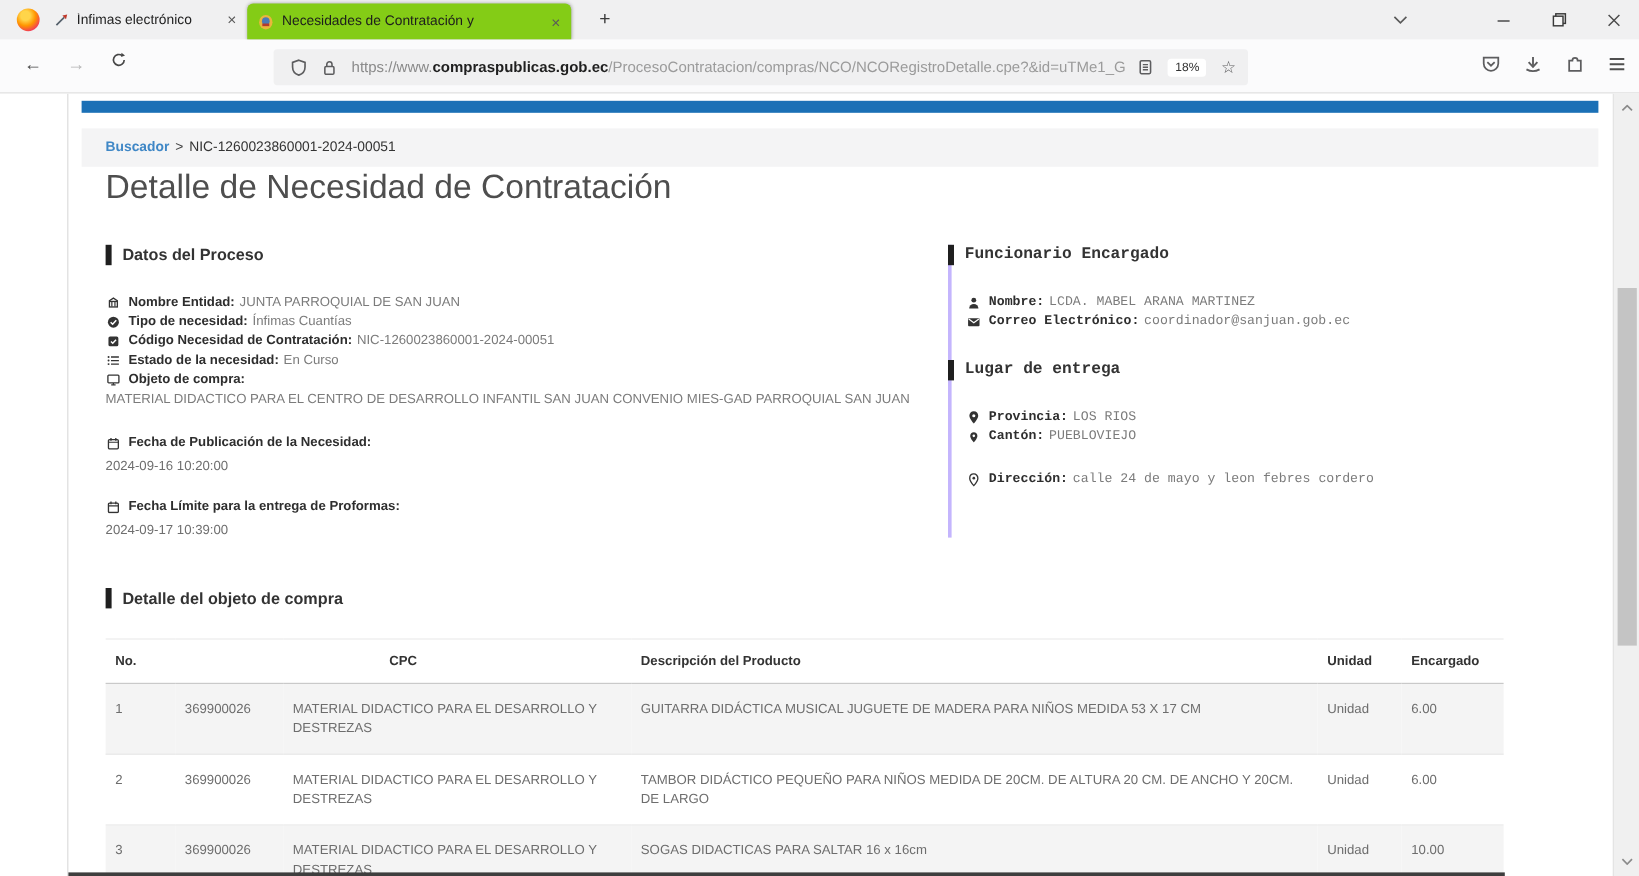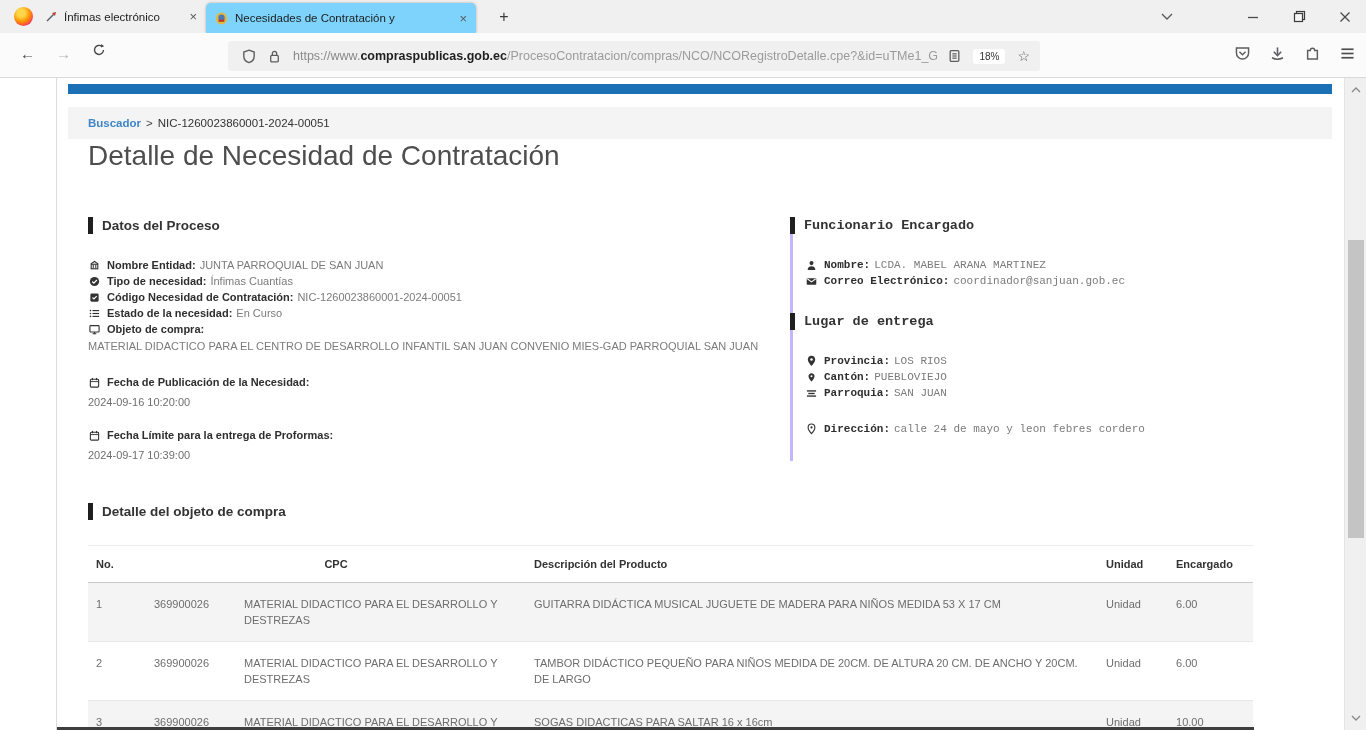--- a/index.html
+++ b/index.html
@@ -7,21 +7,21 @@
   body { font-family:"Liberation Sans", sans-serif; background:#fff; }
   .window { position:relative; width:1366px; height:730px; background:#fff; overflow:hidden; }
 
   
   .titlebar { position:absolute; top:0; left:0; width:100%; height:33px; background:#f0f0f1; }
   .fx-logo { position:absolute; left:14px; top:7px; width:19px; height:19px; border-radius:50%;
     background:radial-gradient(circle at 38% 32%, #ffd54a 0 22%, #ff9500 48%, #f2355b 78%, #8a1ca8 100%); }
   .tab { position:absolute; top:0; height:33px; display:flex; align-items:center; gap:7px;
     padding:0 9px; font-size:11.5px; color:#1d1d1d; }
   .tab-inactive { left:36px; width:170px; }
-  .tab-active { left:206px; width:270px; background:#7dd3fc; border-radius:5px 5px 0 0;
+  .tab-active { left:206px; width:270px; background:#84cc16; border-radius:5px 5px 0 0;
     box-shadow:0 0 3px rgba(0,0,0,.28); top:3px; height:30px; }
   .tab-title { flex:1; white-space:nowrap; overflow:hidden; }
   .tab-x { color:#5a5a5a; font-size:13px; line-height:1; cursor:default; }
   .newtab-btn { position:absolute; left:492px; top:5px; width:24px; height:24px; display:flex;
     align-items:center; justify-content:center; font-size:16px; color:#3a3a3a; }
   .win-ctl { position:absolute; top:0; height:33px; width:30px; display:flex; align-items:center; justify-content:center; }
   svg.ic { display:block; }
 
   
   .toolbar { position:absolute; top:33px; left:0; width:100%; height:45px; background:#fbfbfc;
@@ -51,21 +51,21 @@
 
   .bluebar { position:absolute; left:68px; top:6px; width:1264px; height:10px; background:#1b70b6; }
   .crumbbar { position:absolute; left:68px; top:29px; width:1264px; height:32px; background:#f4f4f5;
     display:flex; align-items:center; padding-left:20px; font-size:11.5px; color:#333; }
   .crumb-link { color:#3f87c6; font-weight:700; }
   .crumb-sep { margin:0 5px; color:#444; }
 
   .content { position:absolute; left:88px; top:62px; width:1244px; }
   .page-title { font-size:28px; color:#4e4e4e; font-weight:400; }
 
-  .cols { display:flex; margin-top:45px; }
+  .cols { display:flex; margin-top:32px; }
   .col-left { width:702px; }
   .col-right { flex:1; border-left:3px solid #c4b5fd;font-family:Liberation Mono, monospace; }
 
   .sec-head { display:flex; align-items:center; font-size:13.5px; font-weight:700; color:#333; }
   .marker { width:5px; height:17px; background:#1f1f1f; margin-right:9px; flex:none; }
   .col-right .marker { margin-left:-3px; }
   .col-right .sec-body { padding-left:12px; }
 
   .item { display:flex; align-items:center; height:16px; font-size:11px; }
   .item .ic-cell { width:12px; display:flex; justify-content:center; margin-right:7px; flex:none; }
@@ -355,31 +355,20 @@
               </div>
               <div class="item">
                 <span class="ic-cell">
                   <svg class="ic" width="9" height="11" viewBox="0 0 12 13">
                     <path d="M6 0.8 C3.6 0.8 2 2.6 2 4.9 C2 7.8 6 12 6 12 S10 7.8 10 4.9 C10 2.6 8.4 0.8 6 0.8 Z" fill="#333"></path>
                     <circle cx="6" cy="4.8" r="1.4" fill="#fff"></circle>
                   </svg>
                 </span>
                 <span class="lbl">Cantón:</span>
                 <span class="val">PUEBLOVIEJO</span>
-              </div>
-              <div class="item">
-                <span class="ic-cell">
-                  <svg class="ic" width="11" height="11" viewBox="0 0 12 12">
-                    <line x1="1" y1="3.2" x2="11" y2="3.2" stroke="#333" stroke-width="1.5"></line>
-                    <line x1="2.5" y1="6" x2="9.5" y2="6" stroke="#333" stroke-width="1.5"></line>
-                    <line x1="1" y1="8.8" x2="11" y2="8.8" stroke="#333" stroke-width="1.5"></line>
-                  </svg>
-                </span>
-                <span class="lbl">Parroquia:</span>
-                <span class="val">SAN JUAN</span>
               </div>
               <div class="gap20"></div>
               <div class="item">
                 <span class="ic-cell">
                   <svg class="ic" width="11" height="12" viewBox="0 0 12 13">
                     <path d="M6 1 C3.8 1 2.3 2.7 2.3 4.9 C2.3 7.6 6 11.6 6 11.6 S9.7 7.6 9.7 4.9 C9.7 2.7 8.2 1 6 1 Z" fill="none" stroke="#333" stroke-width="1.2"></path>
                     <circle cx="6" cy="4.8" r="1.2" fill="#333"></circle>
                   </svg>
                 </span>
                 <span class="lbl">Dirección:</span>

